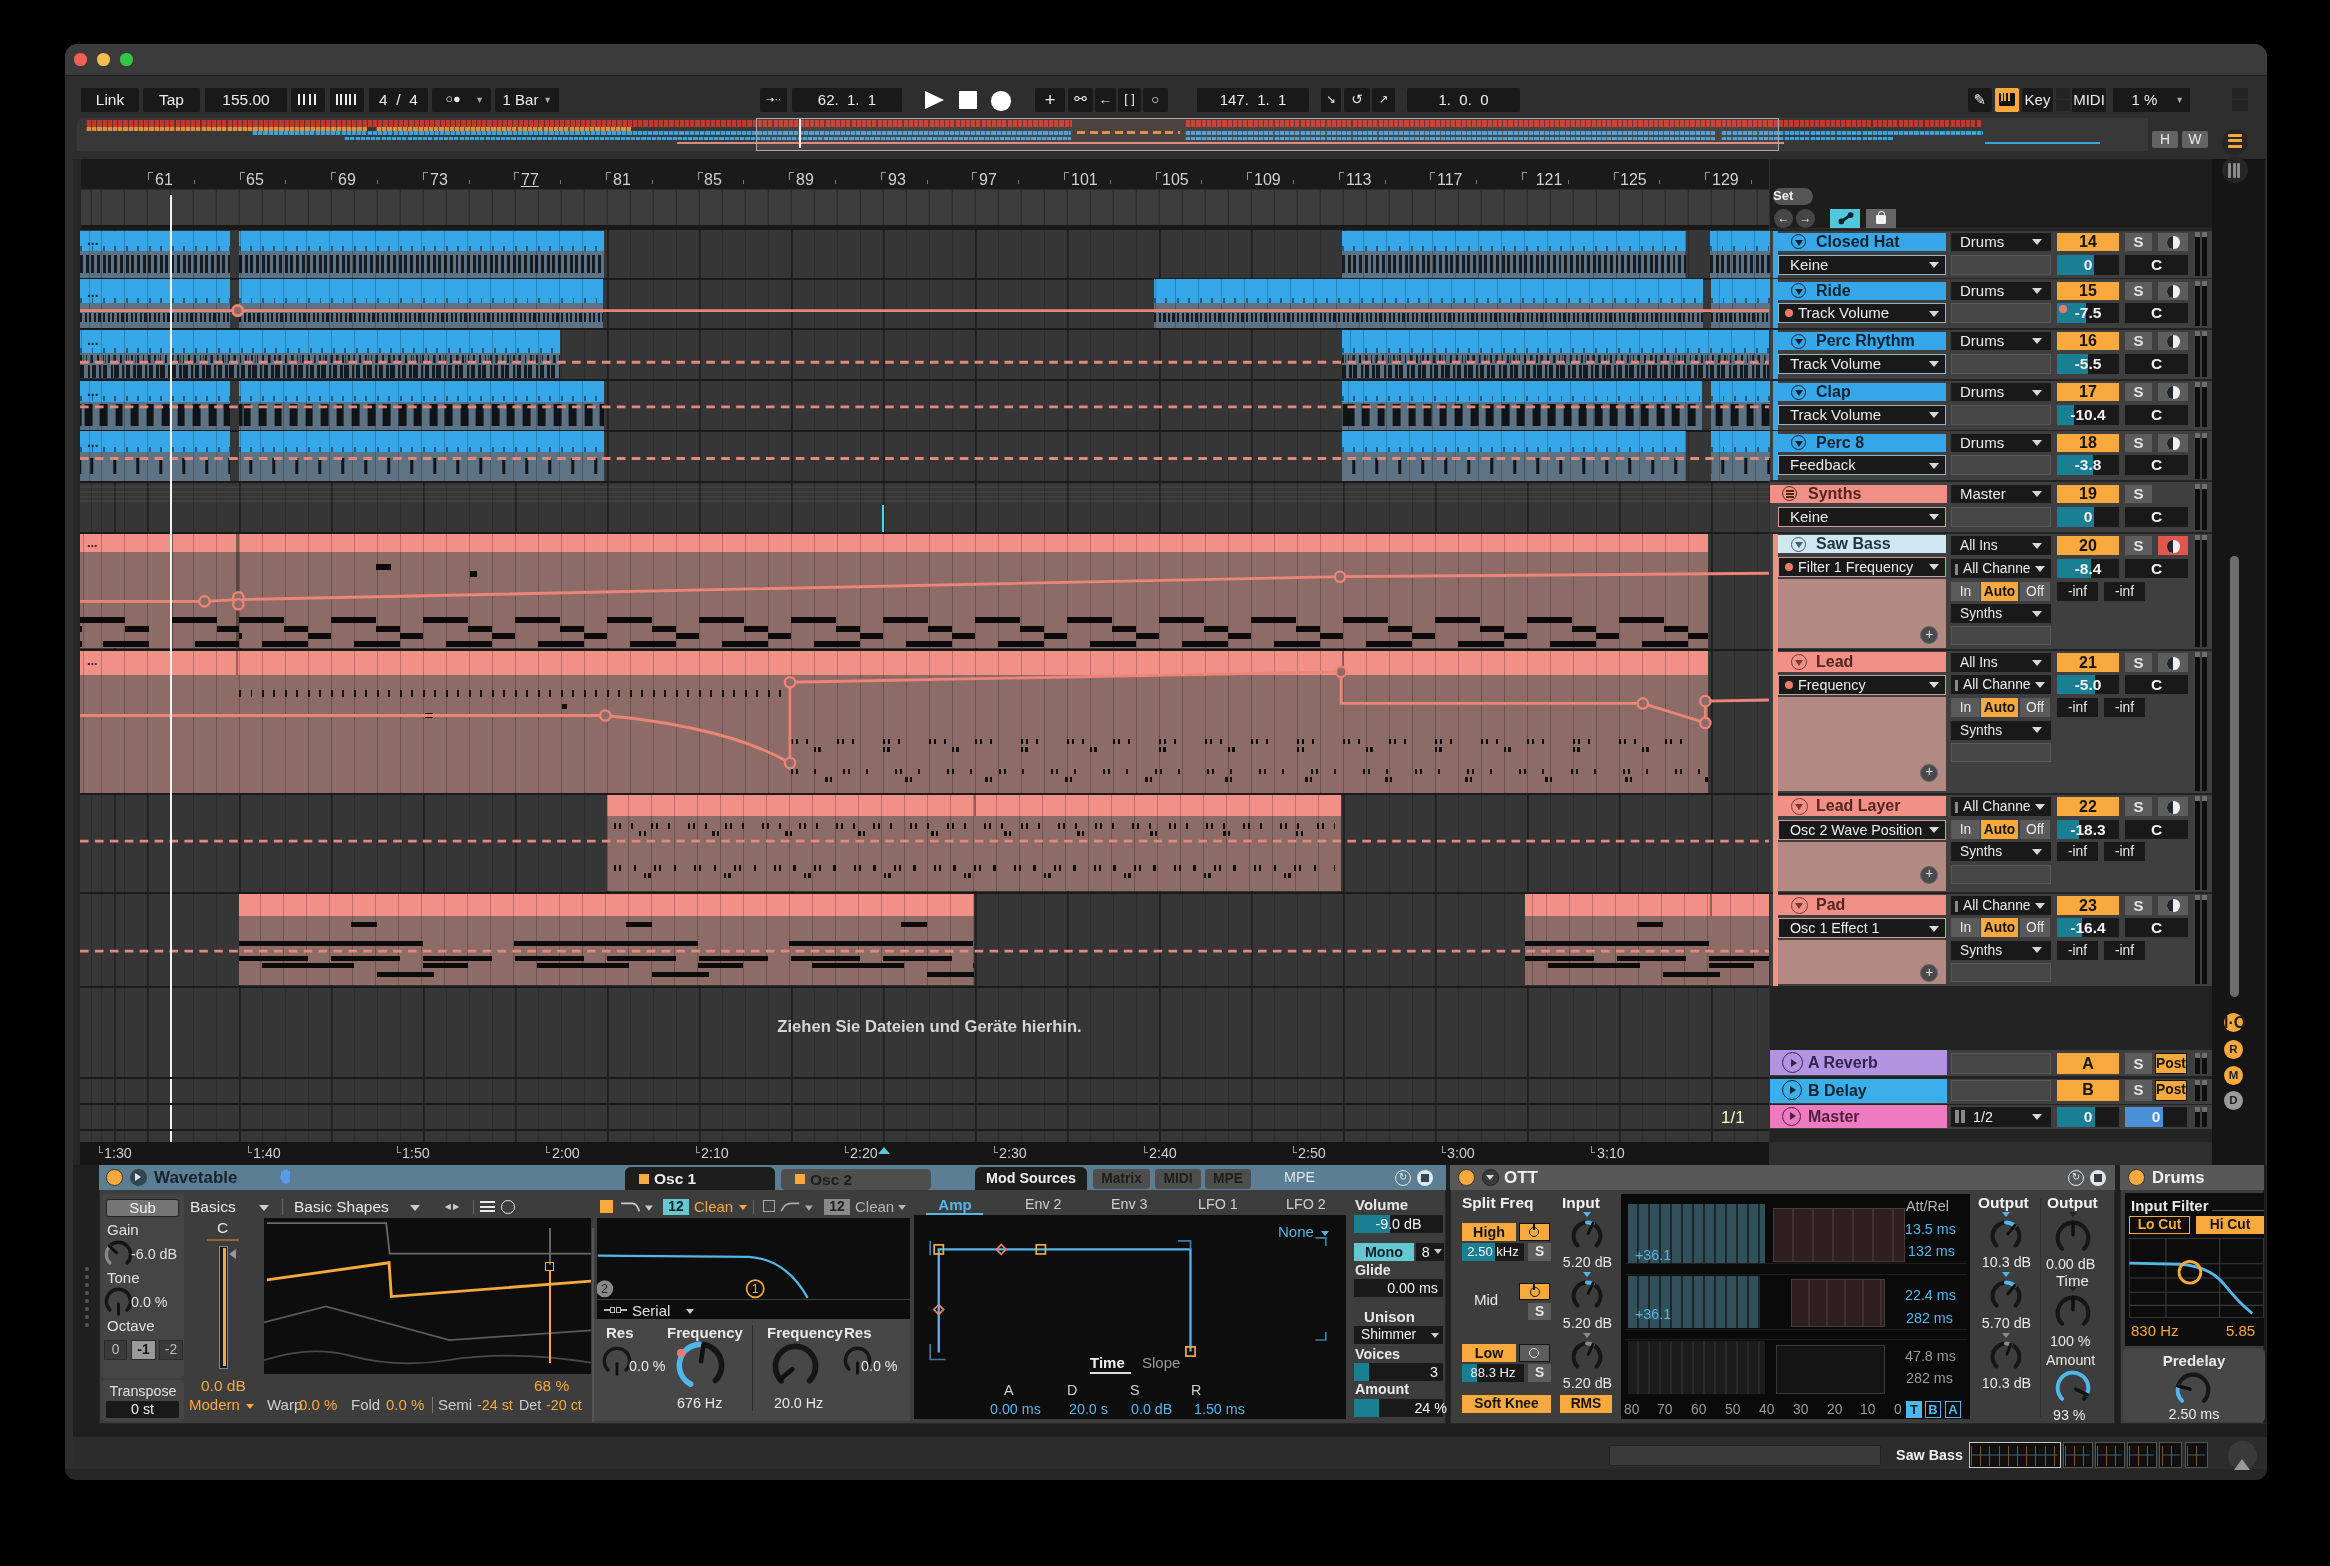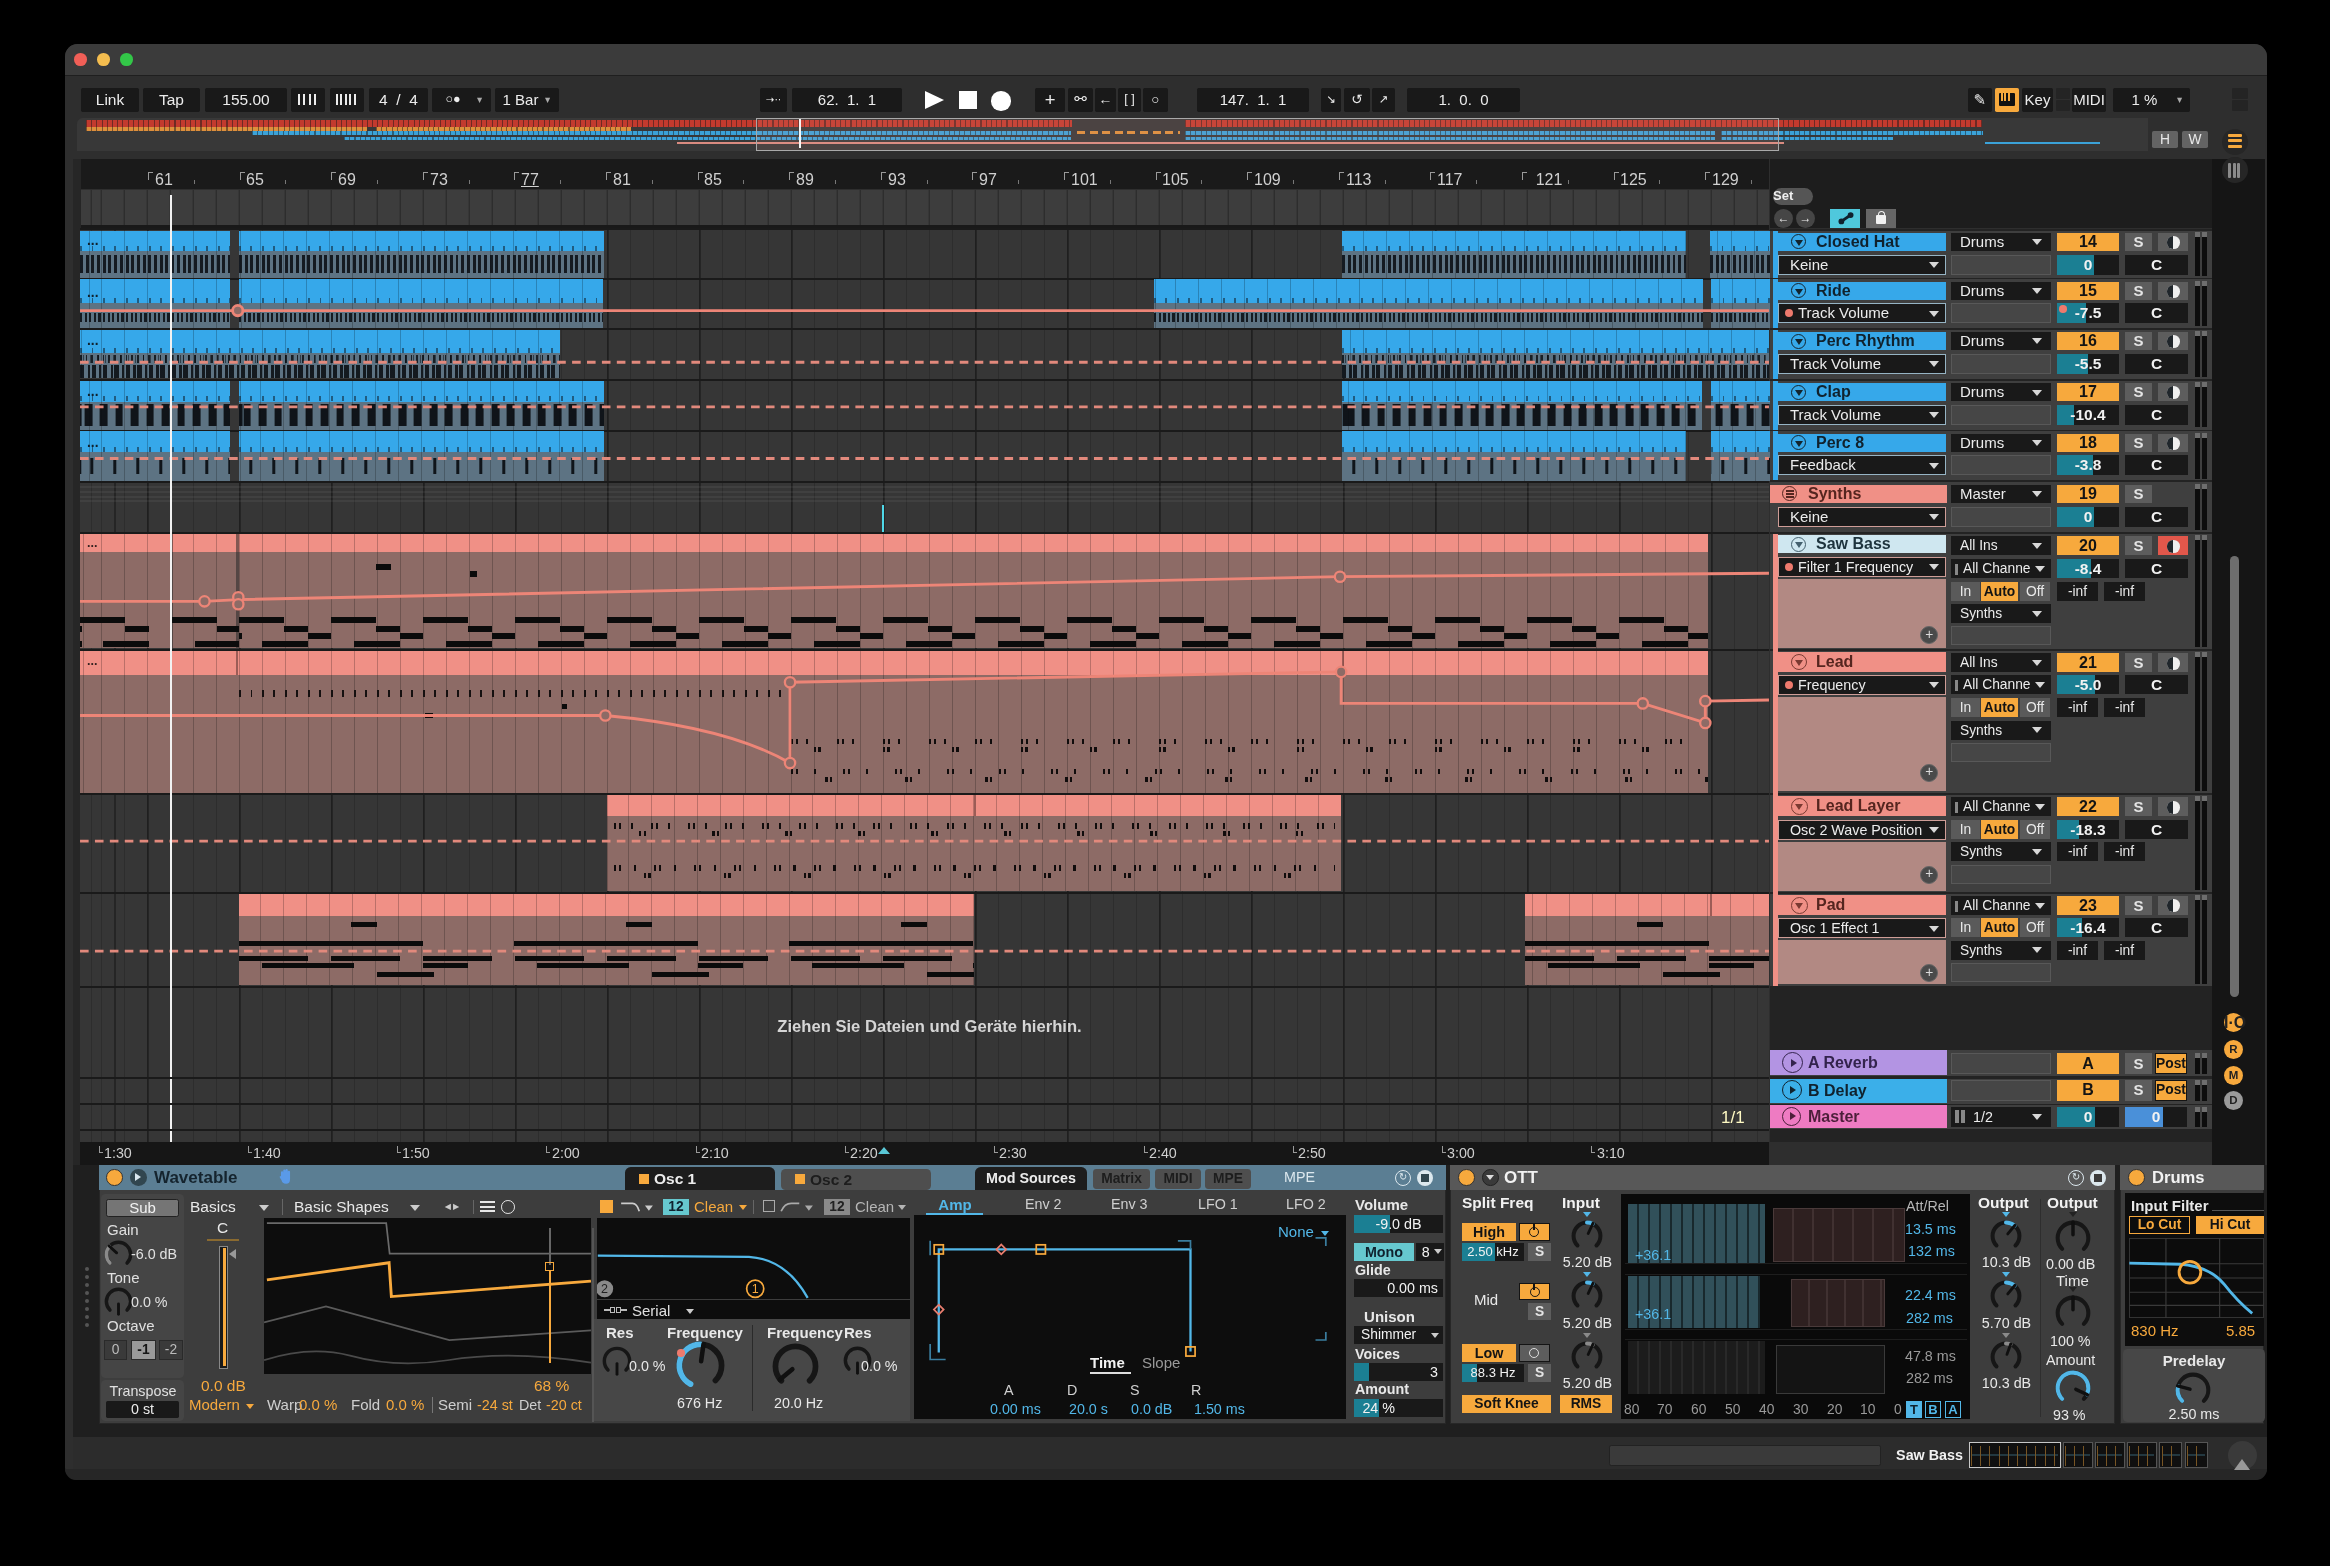--- a/index.html
+++ b/index.html
@@ -1063,21 +1063,21 @@
 <div style="position:absolute;left:1354px;top:1326px;width:89px;height:18.4px;background:#191919;"></div>
 <div style="position:absolute;left:1361px;top:1326px;width:69px;height:18.4px;font-size:13.8px;color:#f2f2f2;text-align:left;line-height:18.4px;font-weight:400;white-space:nowrap;">Shimmer</div>
 <div style="position:absolute;left:1431px;top:1333px;width:0px;height:0px;border-left:4.6px solid transparent;border-right:4.6px solid transparent;border-top:5.7px solid #ccc;"></div>
 <div style="position:absolute;left:1355px;top:1346px;width:63px;height:16px;font-size:14.3px;color:#e8e8e8;text-align:left;line-height:16px;font-weight:700;white-space:nowrap;">Voices</div>
 <div style="position:absolute;left:1354px;top:1363px;width:89px;height:18.4px;background:#191919;"></div>
 <div style="position:absolute;left:1354px;top:1363px;width:15px;height:18.4px;background:#1b7f93;"></div>
 <div style="position:absolute;left:1354px;top:1363px;width:84px;height:18.4px;font-size:14.3px;color:#f2f2f2;text-align:right;line-height:18.4px;font-weight:400;white-space:nowrap;">3</div>
 <div style="position:absolute;left:1355px;top:1381px;width:75px;height:16px;font-size:14.3px;color:#e8e8e8;text-align:left;line-height:16px;font-weight:700;white-space:nowrap;">Amount</div>
 <div style="position:absolute;left:1354px;top:1399px;width:89px;height:18.4px;background:#191919;"></div>
 <div style="position:absolute;left:1354px;top:1399px;width:25px;height:18.4px;background:#1b7f93;"></div>
-<div style="position:absolute;left:1326px;top:1399px;width:69px;height:18.4px;font-size:14.3px;color:#f2f2f2;text-align:right;line-height:18.4px;font-weight:400;white-space:nowrap;">24 %</div>
+<div style="position:absolute;left:1378px;top:1399px;width:69px;height:18.4px;font-size:14.3px;color:#f2f2f2;text-align:right;line-height:18.4px;font-weight:400;white-space:nowrap;">24 %</div>
 <div style="position:absolute;left:1450px;top:1165px;width:665px;height:259px;background:#3d3d3d;border:1.1px solid #272727;"></div>
 <div style="position:absolute;left:1450px;top:1165px;width:665px;height:25px;background:#585858;"></div>
 <div style="position:absolute;left:1458px;top:1169px;width:16.6px;height:16.6px;background:#f7a93d;border-radius:50%;border:1.1px solid #333;"></div>
 <div style="position:absolute;left:1482px;top:1169px;width:16.6px;height:16.6px;background:#3a3a3a;border-radius:50%;border:1.1px solid #222;"></div>
 <div style="position:absolute;left:1486px;top:1175px;width:0px;height:0px;border-left:4.6px solid transparent;border-right:4.6px solid transparent;border-top:5.7px solid #ddd;"></div>
 <div style="position:absolute;left:1504px;top:1165px;width:57px;height:25px;font-size:17px;color:#f2f2f2;text-align:left;line-height:25px;font-weight:700;white-space:nowrap;">OTT</div>
 <div style="position:absolute;left:2068px;top:1170px;width:16px;height:16px;background:transparent;border:1.7px solid #dce8ee;border-radius:50%;"></div>
 <div style="position:absolute;left:2068px;top:1169px;width:16px;height:16px;font-size:9.8px;color:#dce8ee;text-align:center;line-height:16px;font-weight:400;white-space:nowrap;">↻</div>
 <div style="position:absolute;left:2090px;top:1170px;width:16px;height:16px;background:#dce8ee;border-radius:50%;"></div>
 <div style="position:absolute;left:2094px;top:1174px;width:8px;height:8px;background:#3a3a3a;"></div>

